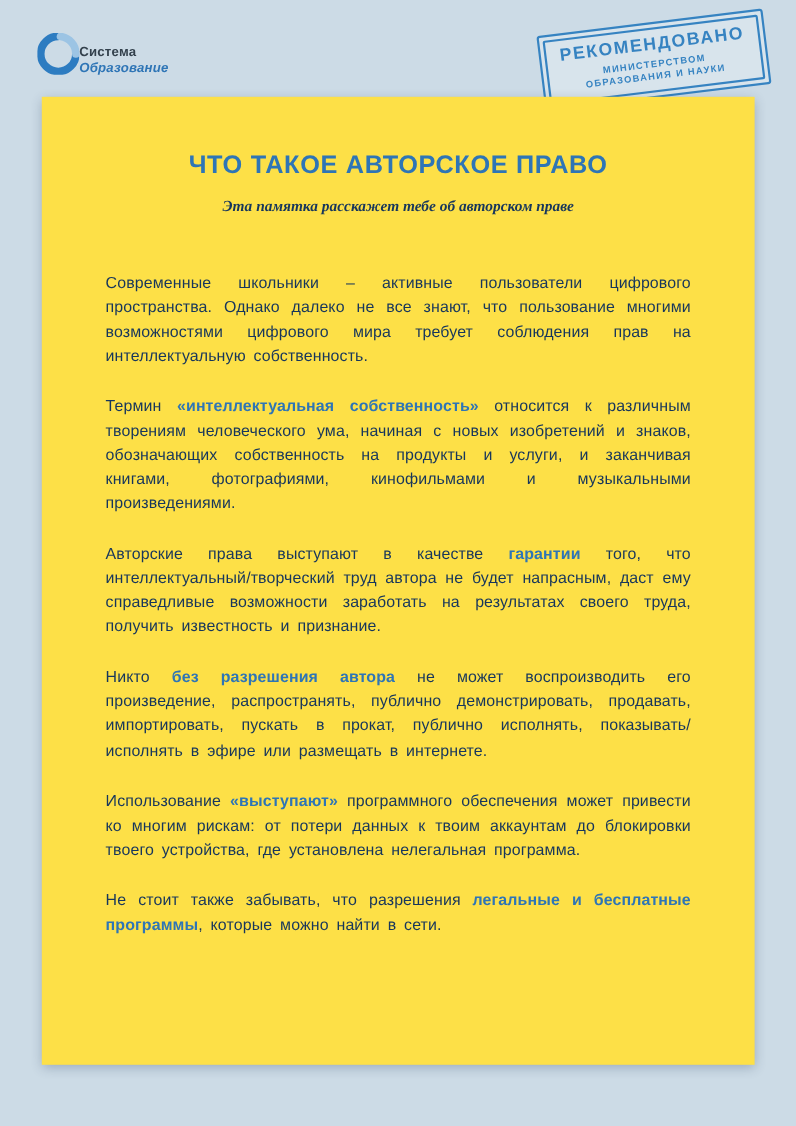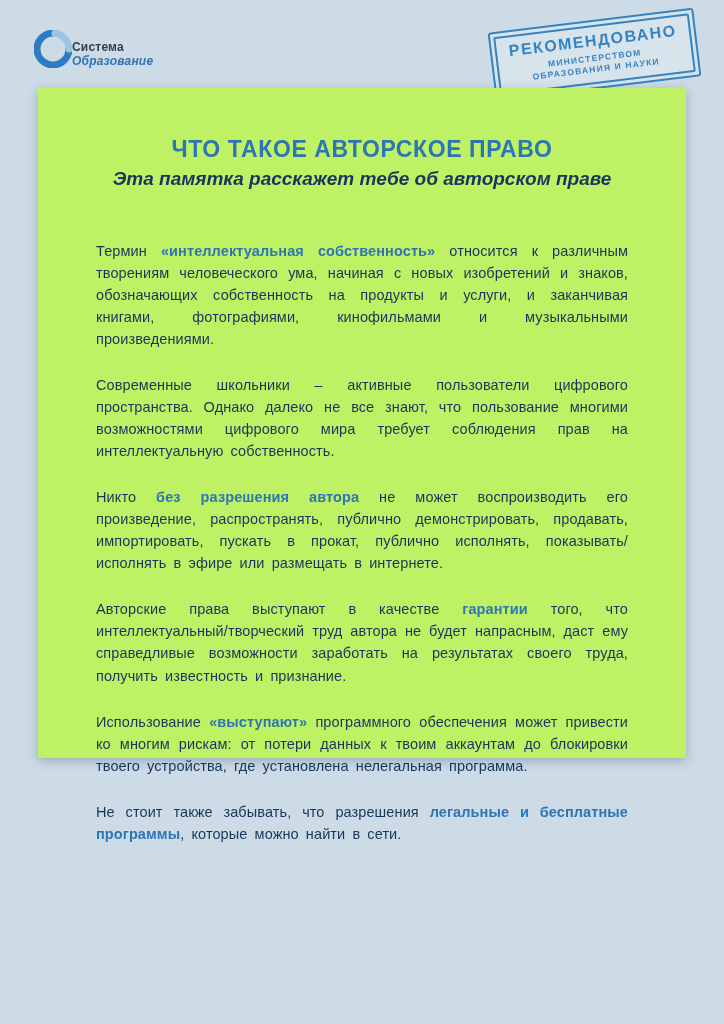--- a/index.html
+++ b/index.html
@@ -29,35 +29,36 @@
     opacity: 0.95;
     background: rgba(255,255,255,0.25);
   }
   .stamp-inner { border: 2px solid currentColor; border-radius: 2px; padding: 5px 12px 7px; text-align: center; }
   .stamp-title { font-weight: bold; font-size: 16px; letter-spacing: 1.5px; white-space: nowrap; }
   .stamp-sub { font-weight: bold; font-size: 8.5px; letter-spacing: 1.2px; text-transform: uppercase; line-height: 11px; margin-top: 3px; }
 
   
   .card {
     position: absolute; left: 38px; top: 88px;
-    width: 648px; height: 670px;
-    background: #bef264;
+    width: 648px; height: 880px;
+    background: #fde047;
     box-shadow: 0 3px 10px rgba(40, 60, 90, 0.3);
     padding: 48px 58px 40px;
   }
   .doc-title {
     text-align: center;
     color: var(--accent, #2e75b6);
     font-size: 23px; font-weight: bold; letter-spacing: 0.6px;
   }
   .doc-subtitle {
     text-align: center;
     font-style: italic; font-weight: bold;
-    font-size: 19px;
-    margin-top: 5px;
+    font-size: 14px;
+    margin-top: 18px;
+    font-family: Liberation Serif, serif;
   }
   .paragraphs { margin-top: 50px; }
   .para {
     text-align: justify;
     font-size: 14.5px;
     line-height: 1.52;
     margin-bottom: 24px;
     word-spacing: 3px;
     letter-spacing: 0.1px;
   }
@@ -86,20 +87,20 @@
       <div>Министерством</div>
       <div>образования и науки</div>
     </div>
   </div>
 </div>
 
 <main class="card">
   <h1 class="doc-title">ЧТО ТАКОЕ АВТОРСКОЕ ПРАВО</h1>
   <p class="doc-subtitle">Эта памятка расскажет тебе об авторском праве</p>
   <div class="paragraphs">
+      <p class="para"><span>Современные школьники – активные пользователи цифрового пространства. Однако далеко не все знают, что пользование многими возможностями цифрового мира требует соблюдения прав на интеллектуальную собственность.</span></p>
       <p class="para"><span>Термин </span><span class="hl">«интеллектуальная собственность»</span><span> относится к различным творениям человеческого ума, начиная с новых изобретений и знаков, обозначающих собственность на продукты и услуги, и заканчивая книгами, фотографиями, кинофильмами и музыкальными произведениями.</span></p>
-      <p class="para"><span>Современные школьники – активные пользователи цифрового пространства. Однако далеко не все знают, что пользование многими возможностями цифрового мира требует соблюдения прав на интеллектуальную собственность.</span></p>
+      <p class="para"><span>Авторские права выступают в качестве </span><span class="hl">гарантии</span><span> того, что интеллектуальный/творческий труд автора не будет напрасным, даст ему справедливые возможности заработать на результатах своего труда, получить известность и признание.</span></p>
       <p class="para"><span>Никто </span><span class="hl">без разрешения автора</span><span> не может воспроизводить его произведение, распространять, публично демонстрировать, продавать, импортировать, пускать в прокат, публично исполнять, показывать/исполнять в эфире или размещать в интернете.</span></p>
-      <p class="para"><span>Авторские права выступают в качестве </span><span class="hl">гарантии</span><span> того, что интеллектуальный/творческий труд автора не будет напрасным, даст ему справедливые возможности заработать на результатах своего труда, получить известность и признание.</span></p>
       <p class="para"><span>Использование </span><span class="hl">«выступают»</span><span> программного обеспечения может привести ко многим рискам: от потери данных к твоим аккаунтам до блокировки твоего устройства, где установлена нелегальная программа.</span></p>
       <p class="para"><span>Не стоит также забывать, что разрешения </span><span class="hl">легальные и бесплатные программы</span><span>, которые можно найти в сети.</span></p>
     </div>
 </main>
 
 </body></html>

